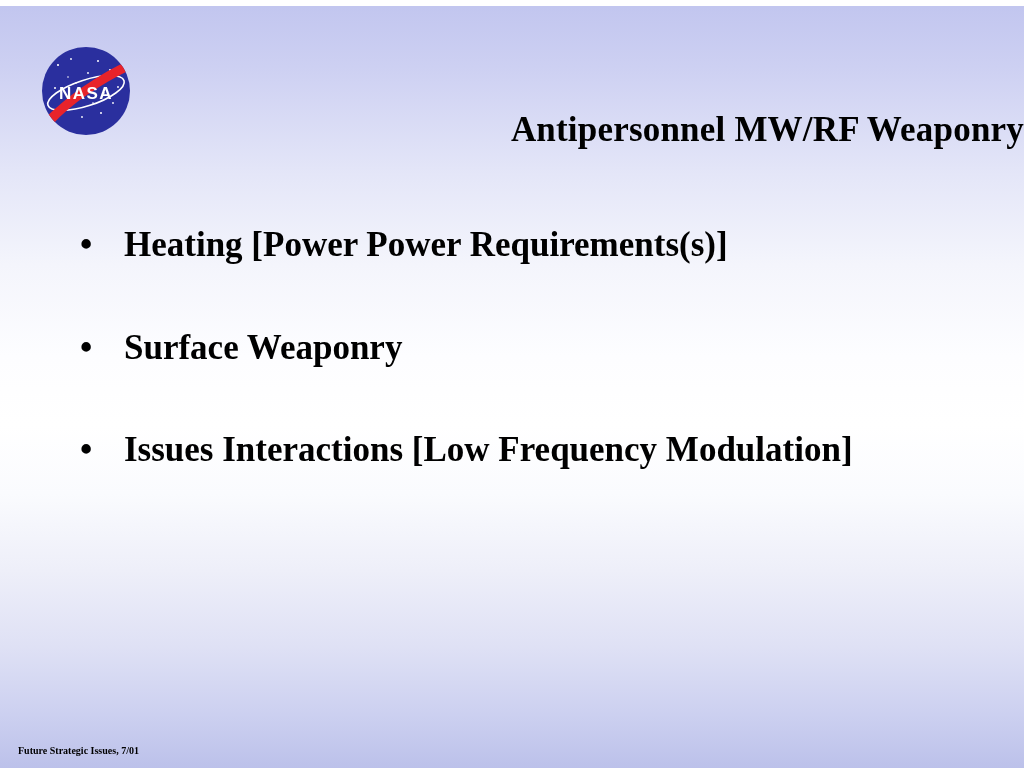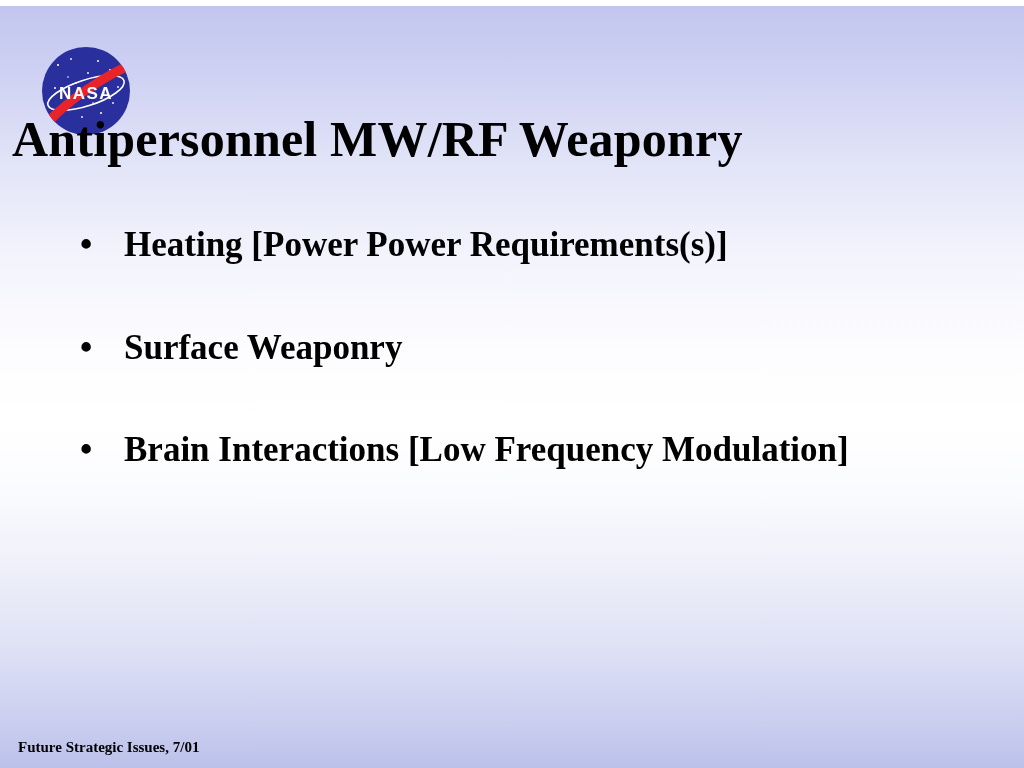--- a/index.html
+++ b/index.html
@@ -42,22 +42,22 @@
     height: 96px;
   }
   .logo svg {
     display: block;
   }
   .title {
     position: absolute;
     left: 0;
     top: 104px;
     width: 1024px;
-    text-align: left;
-    font-size: 50px;
+    text-align: right;
+    font-size: 35px;
     font-weight: bold;
     color: #000000;
     letter-spacing: 0.2px;
     padding-left: 12px;
     box-sizing: border-box;
   }
   .bullets {
     position: absolute;
     left: 80px;
     top: 218px;
@@ -79,21 +79,21 @@
     line-height: 1.22;
   }
   .bullet .btext {
     flex: 1 1 auto;
     max-width: 740px;
   }
   .footer {
     position: absolute;
     left: 18px;
     bottom: 12px;
-    font-size: 15px;
+    font-size: 10px;
     font-weight: bold;
     color: #000000;
     font-family: "Liberation Serif", serif;
     margin-top: 28px;
   }
 </style>
 </head>
 <body>
 
 <div class="slide">
@@ -140,19 +140,19 @@
     <div class="bullet">
       <span class="dot">•</span>
       <span class="btext">Heating [Power Power Requirements(s)]</span>
     </div>
     <div class="bullet">
       <span class="dot">•</span>
       <span class="btext">Surface Weaponry</span>
     </div>
     <div class="bullet">
       <span class="dot">•</span>
-      <span class="btext">Brain Interactions [Low Frequency Modulation]</span>
+      <span class="btext">Issues Interactions [Low Frequency Modulation]</span>
     </div>
   </div>
 
   <div class="footer">Future Strategic Issues, 7/01</div>
 
 </div>
 
 </body></html>

